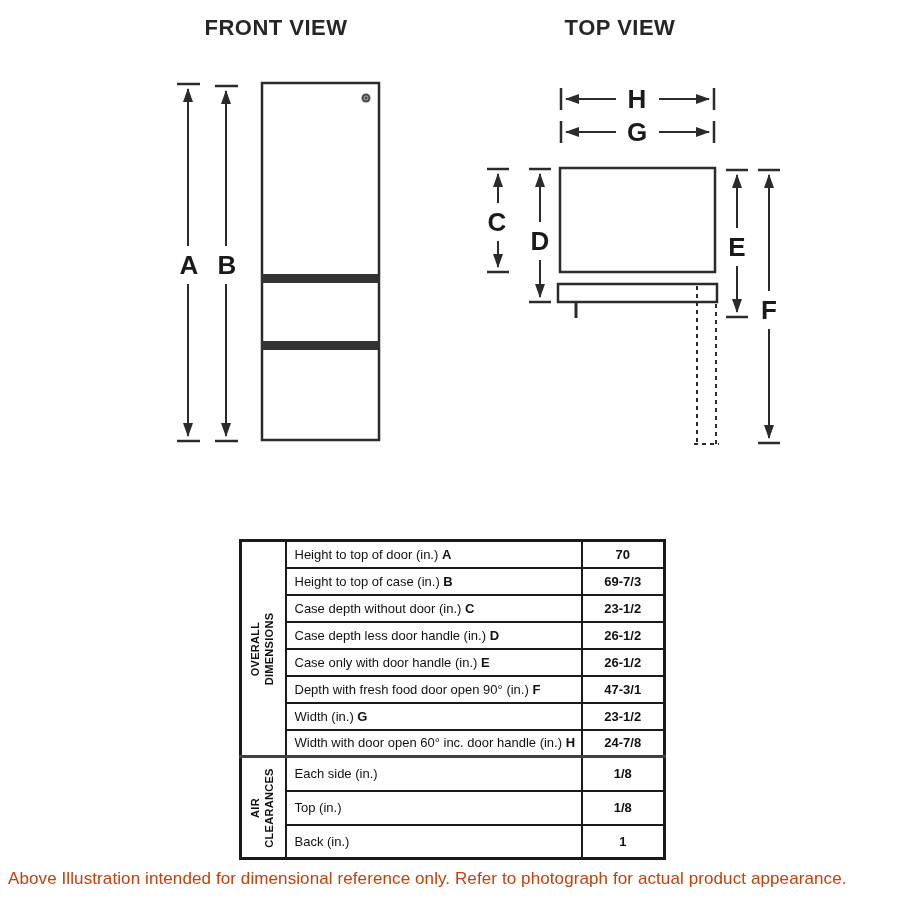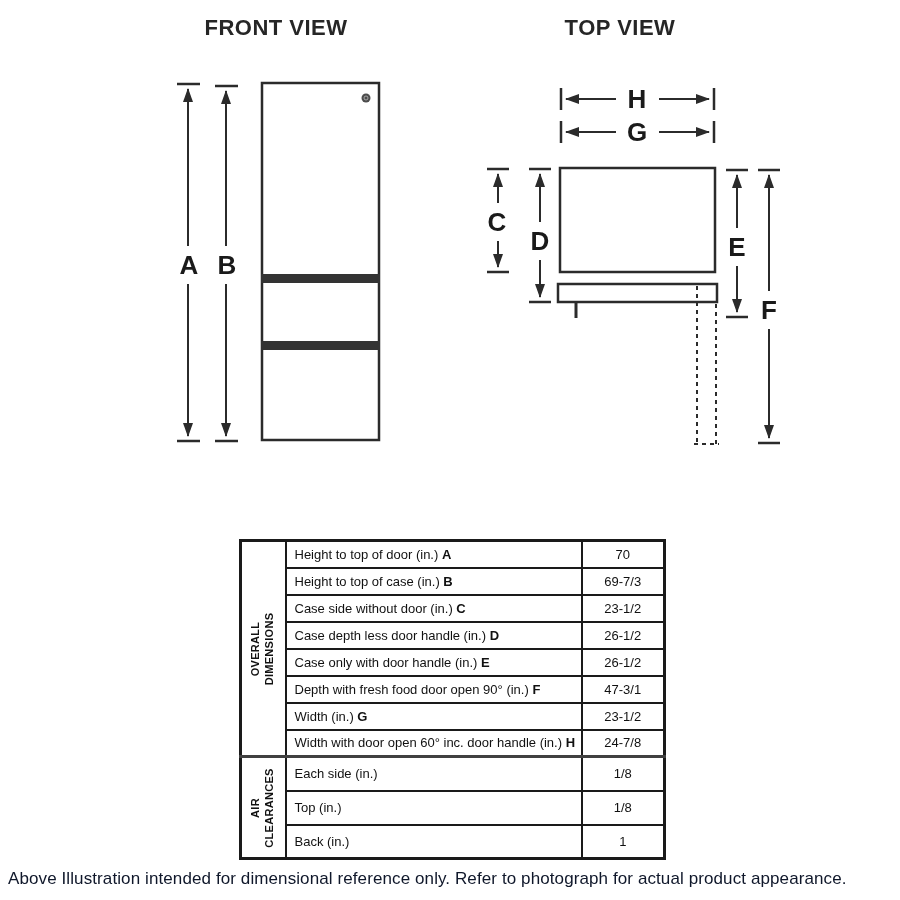--- a/index.html
+++ b/index.html
@@ -20,34 +20,34 @@
   svg text.ttl { font-size:22px; font-weight:bold; fill:#262626; text-anchor:middle; letter-spacing:0.5px; }
 
   .table-wrap { position:absolute; left:239px; top:539px; }
   table.dims {
     border-collapse:collapse; table-layout:fixed; width:424px;
     border:3px solid #1a1a1a; background:#fff;
   }
   table.dims td { border:2px solid #1a1a1a; font-size:13px; color:#111; }
   table.dims td.desc { padding:2px 4px 2px 8px;border-radius:8px; }
   table.dims td.desc b { font-weight:bold; }
-  table.dims td.val { text-align:center; font-weight:normal; }
+  table.dims td.val { text-align:center; font-weight:bold; }
   table.dims tr.ov { height:27px; }
   table.dims tr.air { height:34px; }
   table.dims tr.sec-start td { border-top:3px solid #404040; }
   td.rothead { position:relative; }
   td.rothead .rot {
     position:absolute; top:50%; left:50%;
     transform:translate(-50%,-50%) rotate(-90deg);
     font-size:11px; font-weight:bold; line-height:1.25;
     white-space:nowrap; text-align:center; letter-spacing:0.3px; color:#111;
   }
   .caption {
     position:absolute; left:8px; top:869px; width:888px;
-    font-size:17px; color:#0f172a; letter-spacing:0.1px;
+    font-size:17px; color:#c2410c; letter-spacing:0.1px;
   }
 </style>
 </head>
 <body>
 
 <div class="stage">
 
   <svg class="diagram" width="900" height="500" viewBox="0 0 900 500">
     <defs>
       <marker id="ah" markerWidth="14" markerHeight="10" refX="13" refY="5" orient="auto" markerUnits="userSpaceOnUse">
@@ -157,21 +157,21 @@
             <span>DIMENSIONS</span></div>
           </td>
           <td class="desc"><span>Height to top of door (in.) </span><b>A</b></td>
           <td class="val">70</td>
         </tr>
         <tr class="ov">
           <td class="desc"><span>Height to top of case (in.) </span><b>B</b></td>
           <td class="val">69-7/3</td>
         </tr>
         <tr class="ov">
-          <td class="desc"><span>Case side without door (in.) </span><b>C</b></td>
+          <td class="desc"><span>Case depth without door (in.) </span><b>C</b></td>
           <td class="val">23-1/2</td>
         </tr>
         <tr class="ov">
           <td class="desc"><span>Case depth less door handle (in.) </span><b>D</b></td>
           <td class="val">26-1/2</td>
         </tr>
         <tr class="ov">
           <td class="desc"><span>Case only with door handle (in.) </span><b>E</b></td>
           <td class="val">26-1/2</td>
         </tr>

